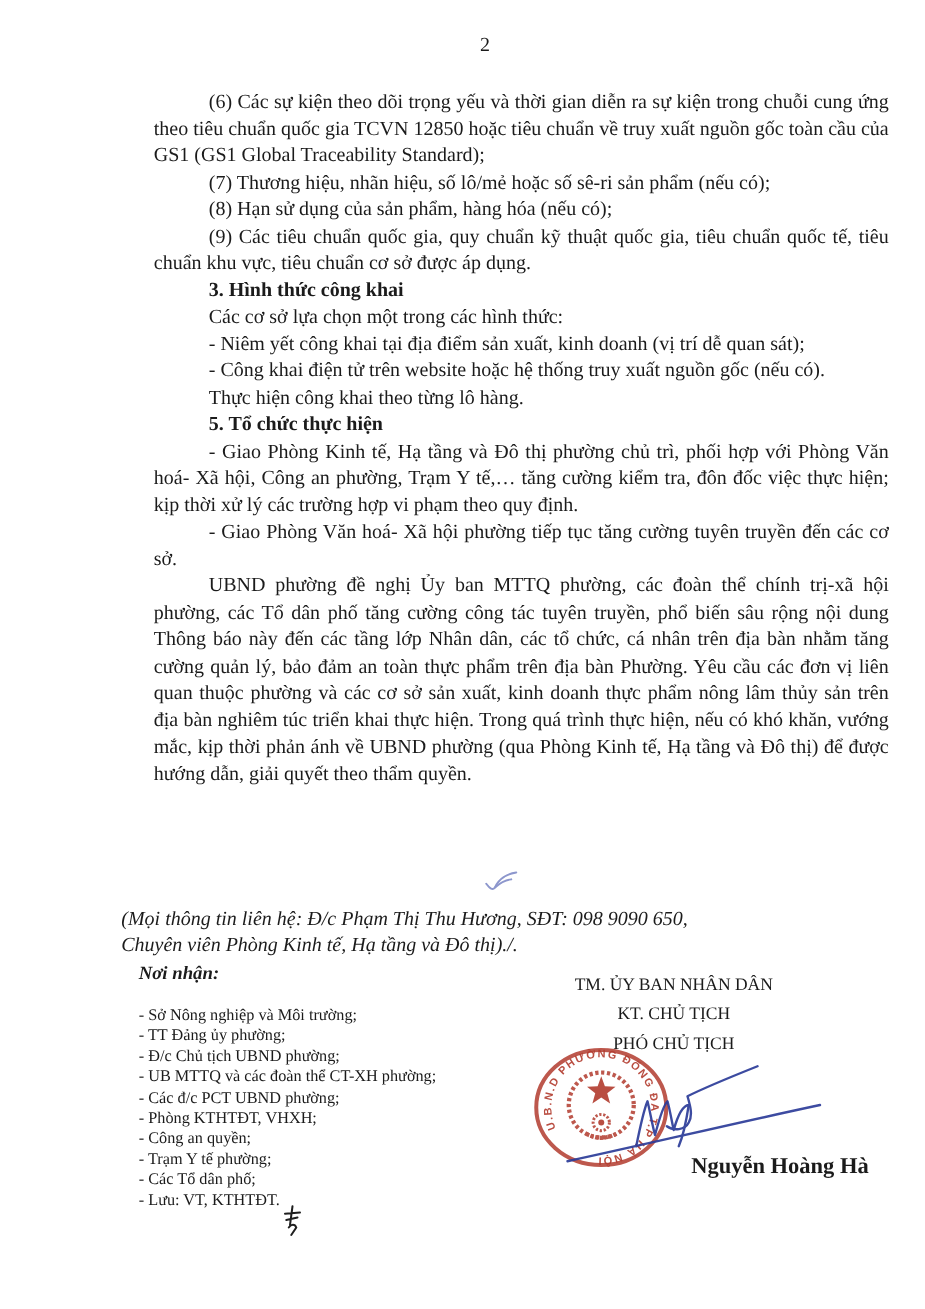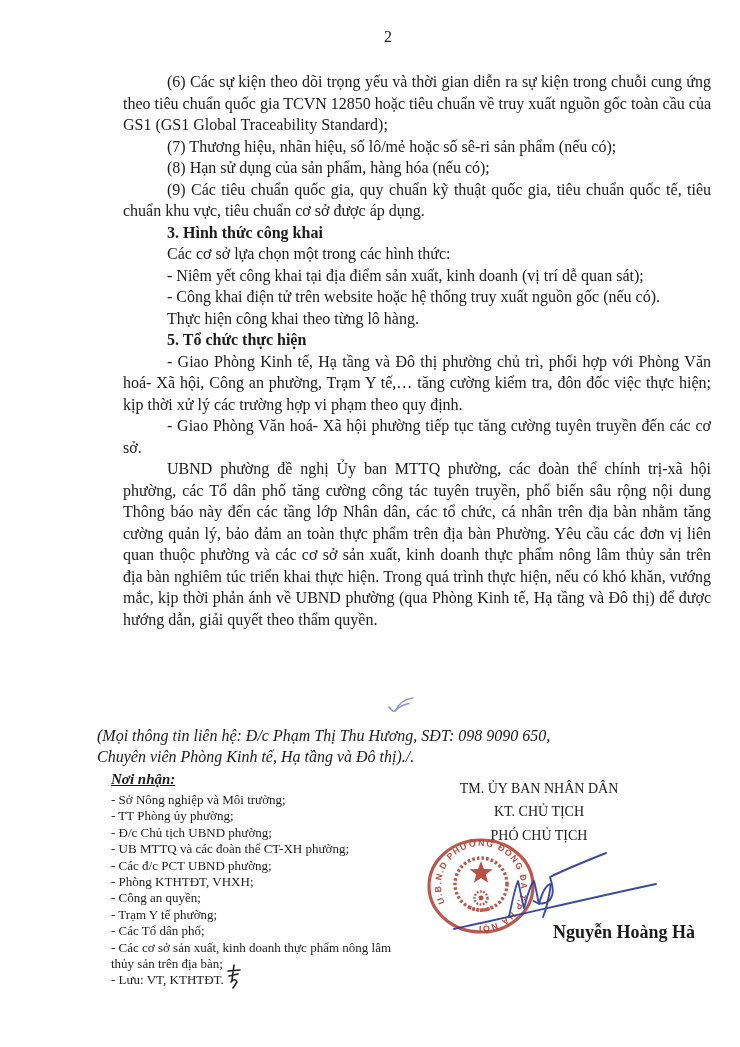--- a/index.html
+++ b/index.html
@@ -24,21 +24,21 @@
   .para.heading{font-weight:bold;}
   .contact-note{
     position:absolute;top:726px;left:97px;width:505px;
     font-style:italic;font-size:16px;line-height:20.5px;
     text-align:left;
   }
   .recipients{
     position:absolute;top:771px;left:111px;width:292px;
   }
   .recipients-header{
-    font-weight:bold;font-style:italic;font-size:15px;margin-bottom:4px;text-decoration:underline;
+    font-weight:bold;font-style:italic;font-size:15px;margin-bottom:16px;
   }
   .recipients-list{font-size:13px;line-height:16.4px;}
   .signing-block{
     position:absolute;top:777px;left:389px;width:300px;
     text-align:center;font-weight:normal;font-size:14px;line-height:23.4px;
   }
   .signer-name{
     position:absolute;top:922px;left:395px;width:300px;
     text-align:right;font-weight:bold;font-size:18px;
   }
@@ -77,29 +77,28 @@
 
   <div class="contact-note">
     <div>(Mọi thông tin liên hệ: Đ/c Phạm Thị Thu Hương, SĐT: 098 9090 650,</div>
     <div>Chuyên viên Phòng Kinh tế, Hạ tầng và Đô thị)./.</div>
   </div>
 
   <div class="recipients">
     <div class="recipients-header">Nơi nhận:</div>
     <div class="recipients-list">
         <div class="list-line">- Sở Nông nghiệp và Môi trường;</div>
-        <div class="list-line">- TT Phòng ủy phường;</div>
+        <div class="list-line">- TT Đảng ủy phường;</div>
         <div class="list-line">- Đ/c Chủ tịch UBND phường;</div>
         <div class="list-line">- UB MTTQ và các đoàn thể CT-XH phường;</div>
         <div class="list-line">- Các đ/c PCT UBND phường;</div>
         <div class="list-line">- Phòng KTHTĐT, VHXH;</div>
         <div class="list-line">- Công an quyền;</div>
         <div class="list-line">- Trạm Y tế phường;</div>
         <div class="list-line">- Các Tổ dân phố;</div>
-        <div class="list-line">- Các cơ sở sản xuất, kinh doanh thực phẩm nông lâm thủy sản trên địa bàn;</div>
         <div class="list-line">- Lưu: VT, KTHTĐT.</div>
       </div>
   </div>
 
   <div class="signing-block">
     <div>TM. ỦY BAN NHÂN DÂN</div>
     <div>KT. CHỦ TỊCH</div>
     <div>PHÓ CHỦ TỊCH</div>
   </div>
 

